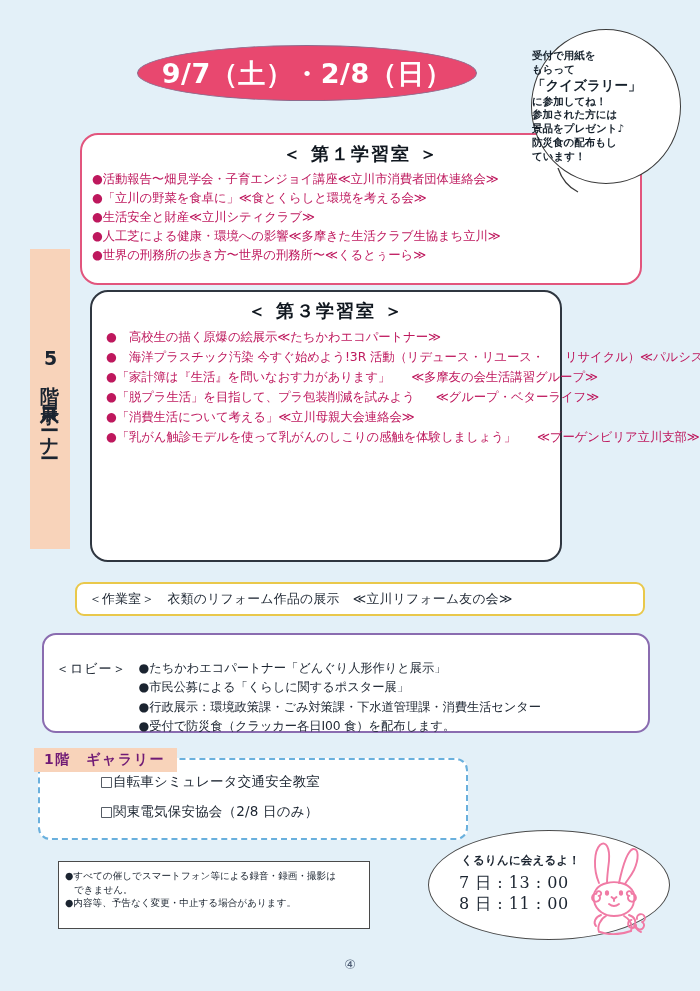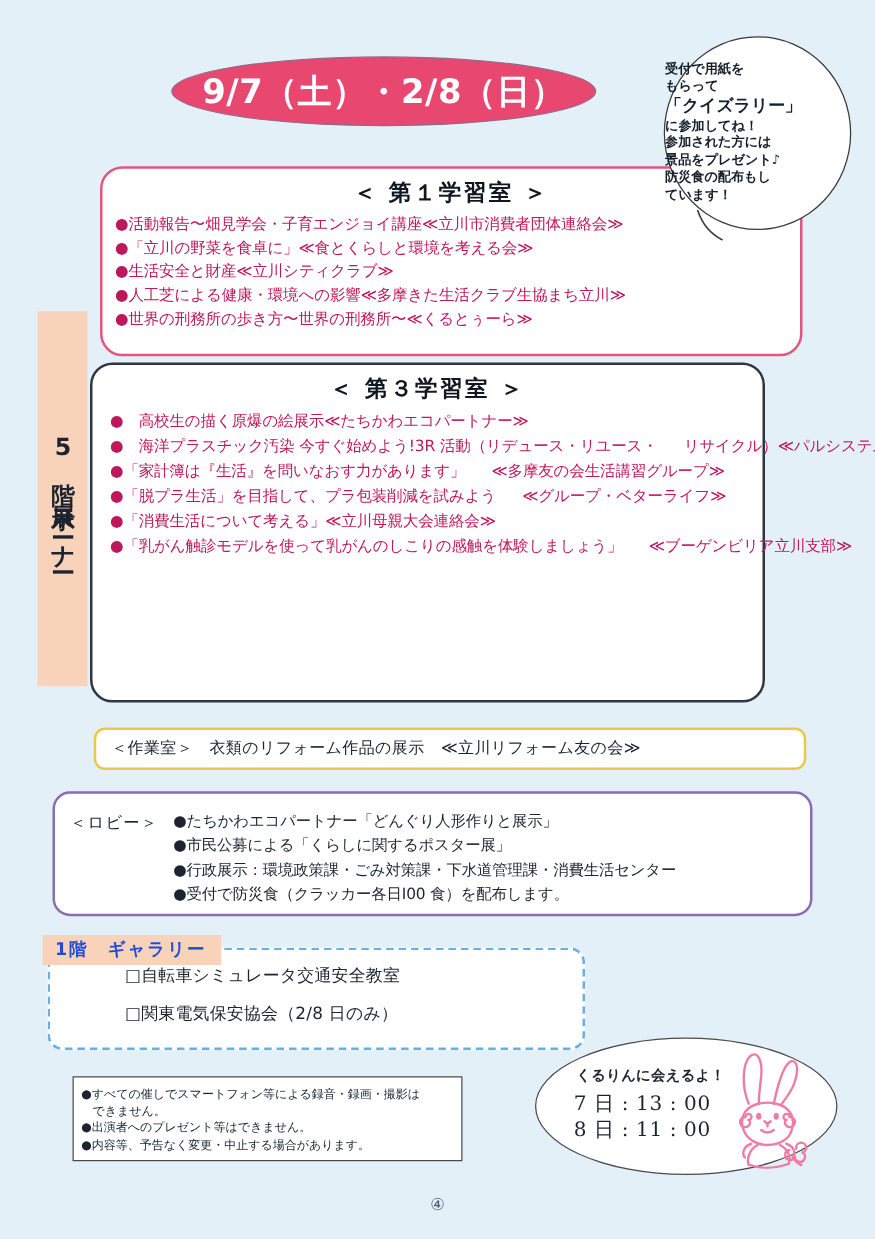--- a/index.html
+++ b/index.html
@@ -106,22 +106,22 @@
     background: #ffffff;
     border-radius: 18px;
   }
 
   #room1-box {
     left: 80px; top: 133px;
     width: 562px; height: 152px;
     border: 2.4px solid #e2557d;
   }
   #room3-box {
-    left: 72px; top: 290px;
-    width: 540px; height: 272px;
+    left: 90px; top: 290px;
+    width: 472px; height: 272px;
     border: 2.4px solid #2f3640;
   }
   #workroom-box {
     left: 75px; top: 582px;
     width: 570px; height: 34px;
     border: 2.2px solid #e9c84b;
     border-radius: 9px;
   }
   #lobby-box {
     left: 42px; top: 633px;
@@ -177,21 +177,21 @@
     font-size: 12.8px;
     line-height: 30px;
     padding-left: 12px;
     white-space: nowrap;
     letter-spacing: 0.3px;
   }
 
   
   #lobby-inner {
     display: flex;
-    padding: 13px 0 0 12px;
+    padding: 24px 0 0 12px;
   }
   #lobby-label {
     font-size: 13px;
     font-weight: normal;
     white-space: nowrap;
     letter-spacing: 1px;
     padding-top: 1px;
   }
   #lobby-list {
     list-style: none;
@@ -208,21 +208,21 @@
   #gallery-tab {
     position: absolute;
     left: 34px; top: 748px;
     background: #f8d3ba;
     padding: 3px 12px 3px 10px;
     font-size: 14px;
     font-weight: bold;
     letter-spacing: 1.5px;
     white-space: nowrap;
     z-index: 4;
-    color: #1d4ed8;
+    color: #701a75;
   }
   #gallery-list {
     list-style: none;
     padding: 14px 0 0 60px;
   }
   #gallery-list li {
     font-size: 13.5px;
     line-height: 1.05;
     margin-bottom: 16px;
     white-space: nowrap;
@@ -374,21 +374,20 @@
   </ul>
 </div>
 <div id="gallery-tab">1階　ギャラリー</div>
 
 <div id="notes-box">
   <ul id="notes-list">
     <li>
       <span>●すべての催しでスマートフォン等による録音・録画・撮影は</span>
       <span class="ind">できません。</span>
     </li>
-    <li>●出演者へのプレゼント等はできません。</li>
     <li>●内容等、予告なく変更・中止する場合があります。</li>
   </ul>
 </div>
 
 <div id="kururin-oval">
   <div id="kururin-caption">くるりんに会えるよ！</div>
   <div id="kururin-times">
     <div>7 日 : 13 : 00</div>
     <div>8 日 : 11 : 00</div>
   </div>

